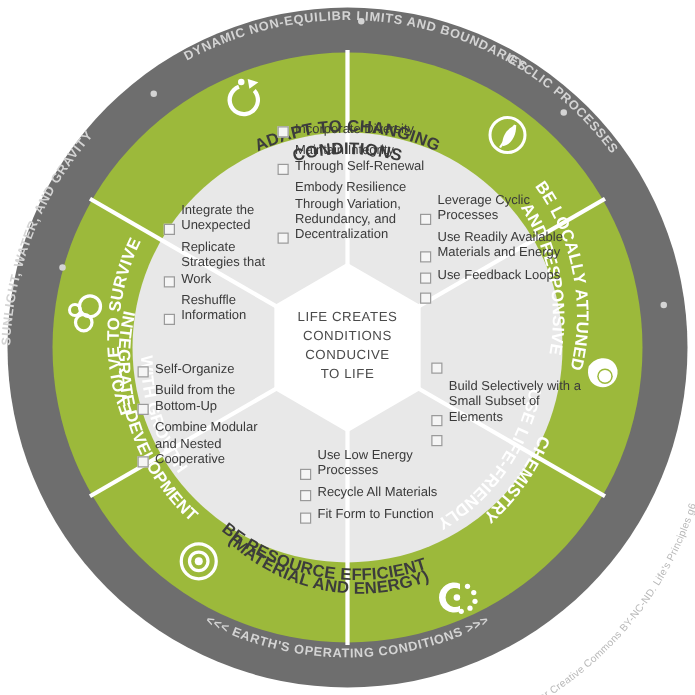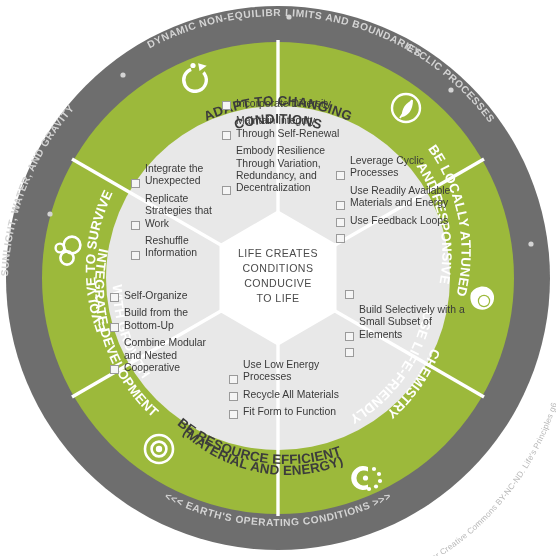--- a/index.html
+++ b/index.html
@@ -84,21 +84,21 @@
     border: 1px solid #9a9a9a;
     background: #f5f5f5;
     margin-right: 5px;
     margin-top: 2px;
   }
   .chk-text { flex: 1 1 auto; }
 
   #list-adapt   { left: 222px; top: 98px;  width: 124px; }
   #list-locally { left: 336px; top: 155px; width: 122px; }
   #list-chem    { left: 345px; top: 288px; width: 128px; }
-  #list-resource{ left: 229px; top: 359px; width: 124px; }
+  #list-resource{ left: 240px; top: 359px; width: 124px; }
   #list-integr  { left: 110px; top: 290px; width: 114px; }
   #list-evolve  { left: 131px; top: 163px; width: 100px; }
 </style>
 </head>
 <body>
 
 <div id="diagram-root">
 
   <svg class="wheel" viewBox="0 0 556 556" xmlns="http://www.w3.org/2000/svg">
     <defs>

